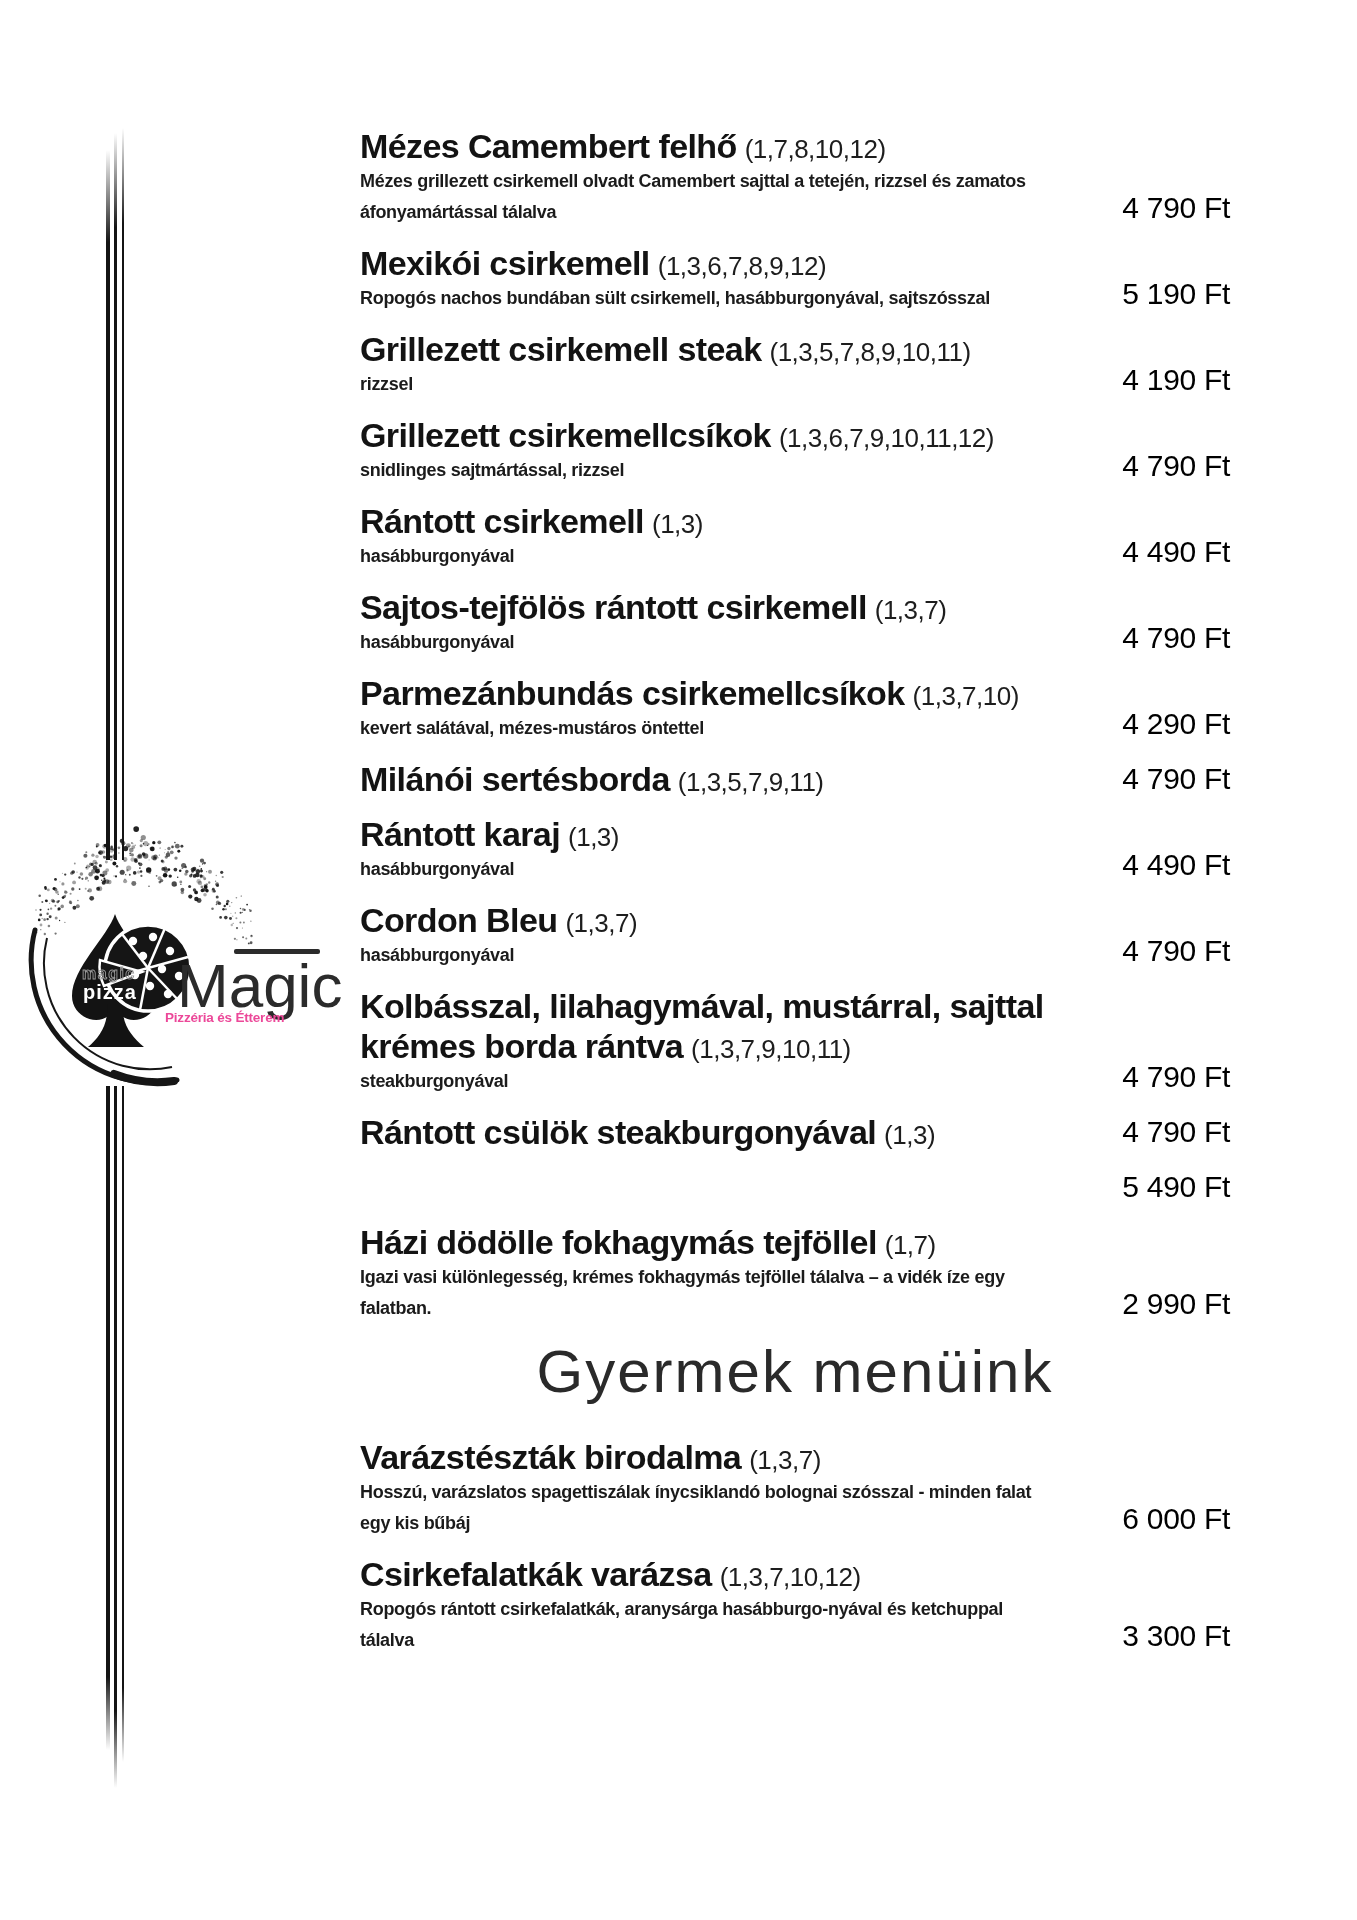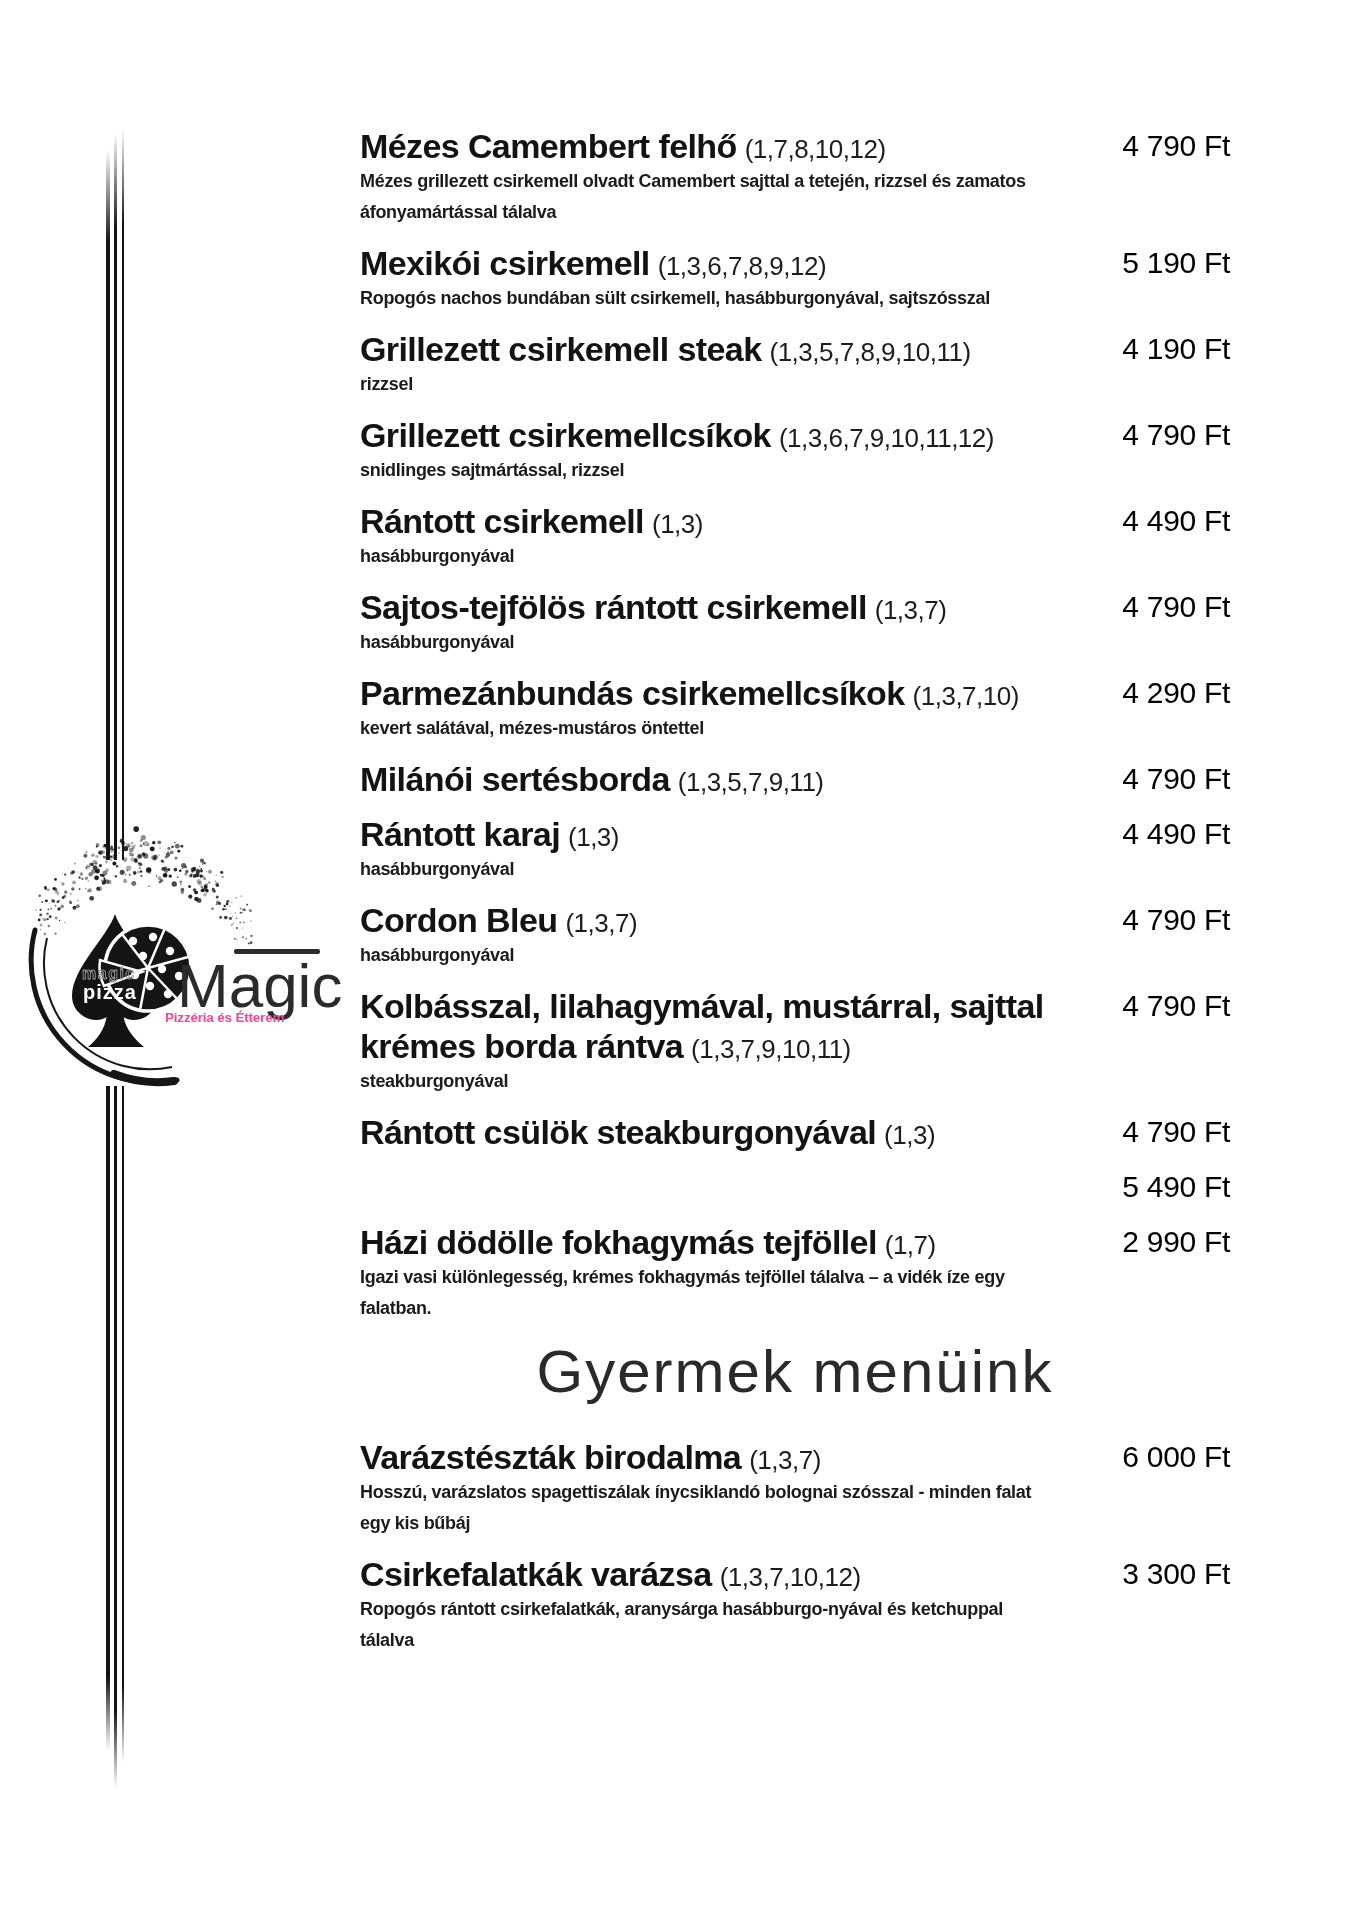--- a/index.html
+++ b/index.html
@@ -31,21 +31,21 @@
     font-size:62px;line-height:1;color:#2b2b2b;font-weight:400;
   }
   .wand-bar{position:absolute;left:212px;top:269px;width:86px;height:5px;background:#2b2b2b;border-radius:2px;}
   .brand-tagline{
     position:absolute;left:143px;top:330px;
     font-size:13.5px;font-weight:bold;color:#ec4899;letter-spacing:-0.2px;white-space:nowrap;
   }
 
   
   .menu{position:absolute;left:360px;top:126px;width:870px;}
-  .item{display:flex;align-items:flex-start;margin-bottom:15px;}
+  .item{display:flex;align-items:flex-end;margin-bottom:15px;}
   .item-main{width:700px;}
   .item-title{
     font-size:34px;font-weight:bold;color:#131313;
     line-height:40px;letter-spacing:-0.6px;
   }
   .item-allergens{
     font-size:26px;font-weight:400;color:#1d1d1d;
     letter-spacing:-0.5px;margin-left:8px;white-space:nowrap;
   }
   .item-desc{

